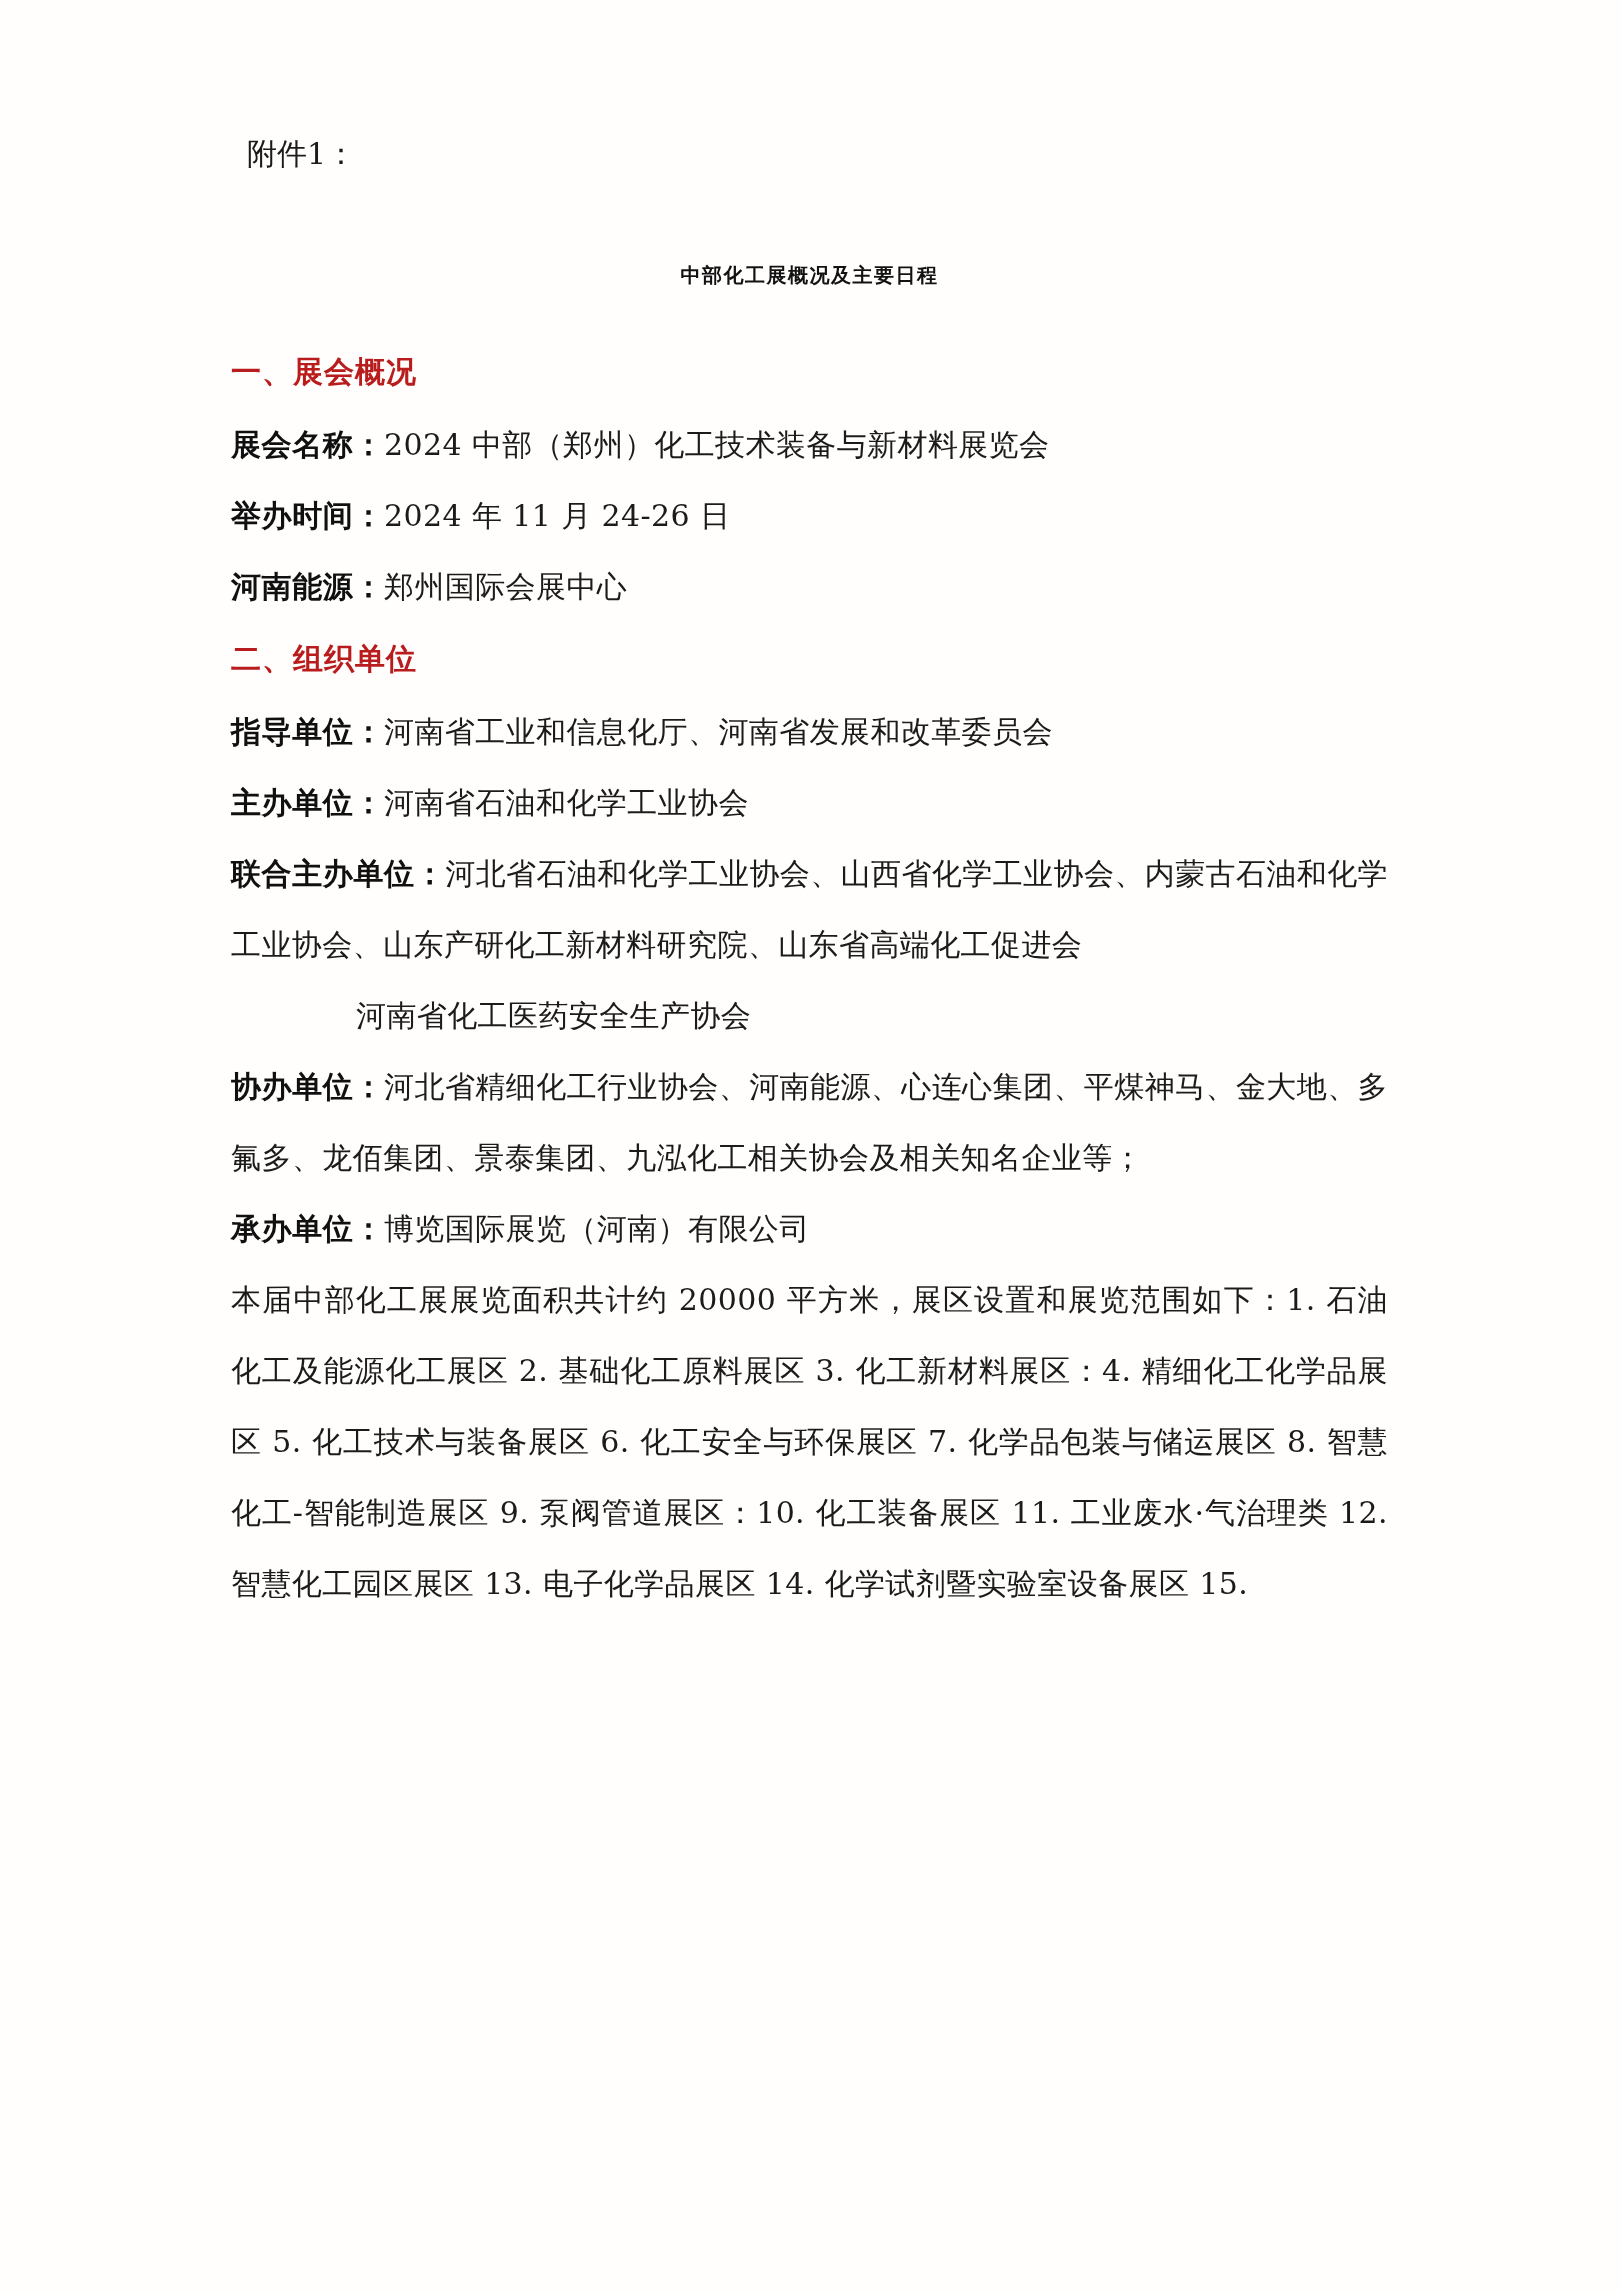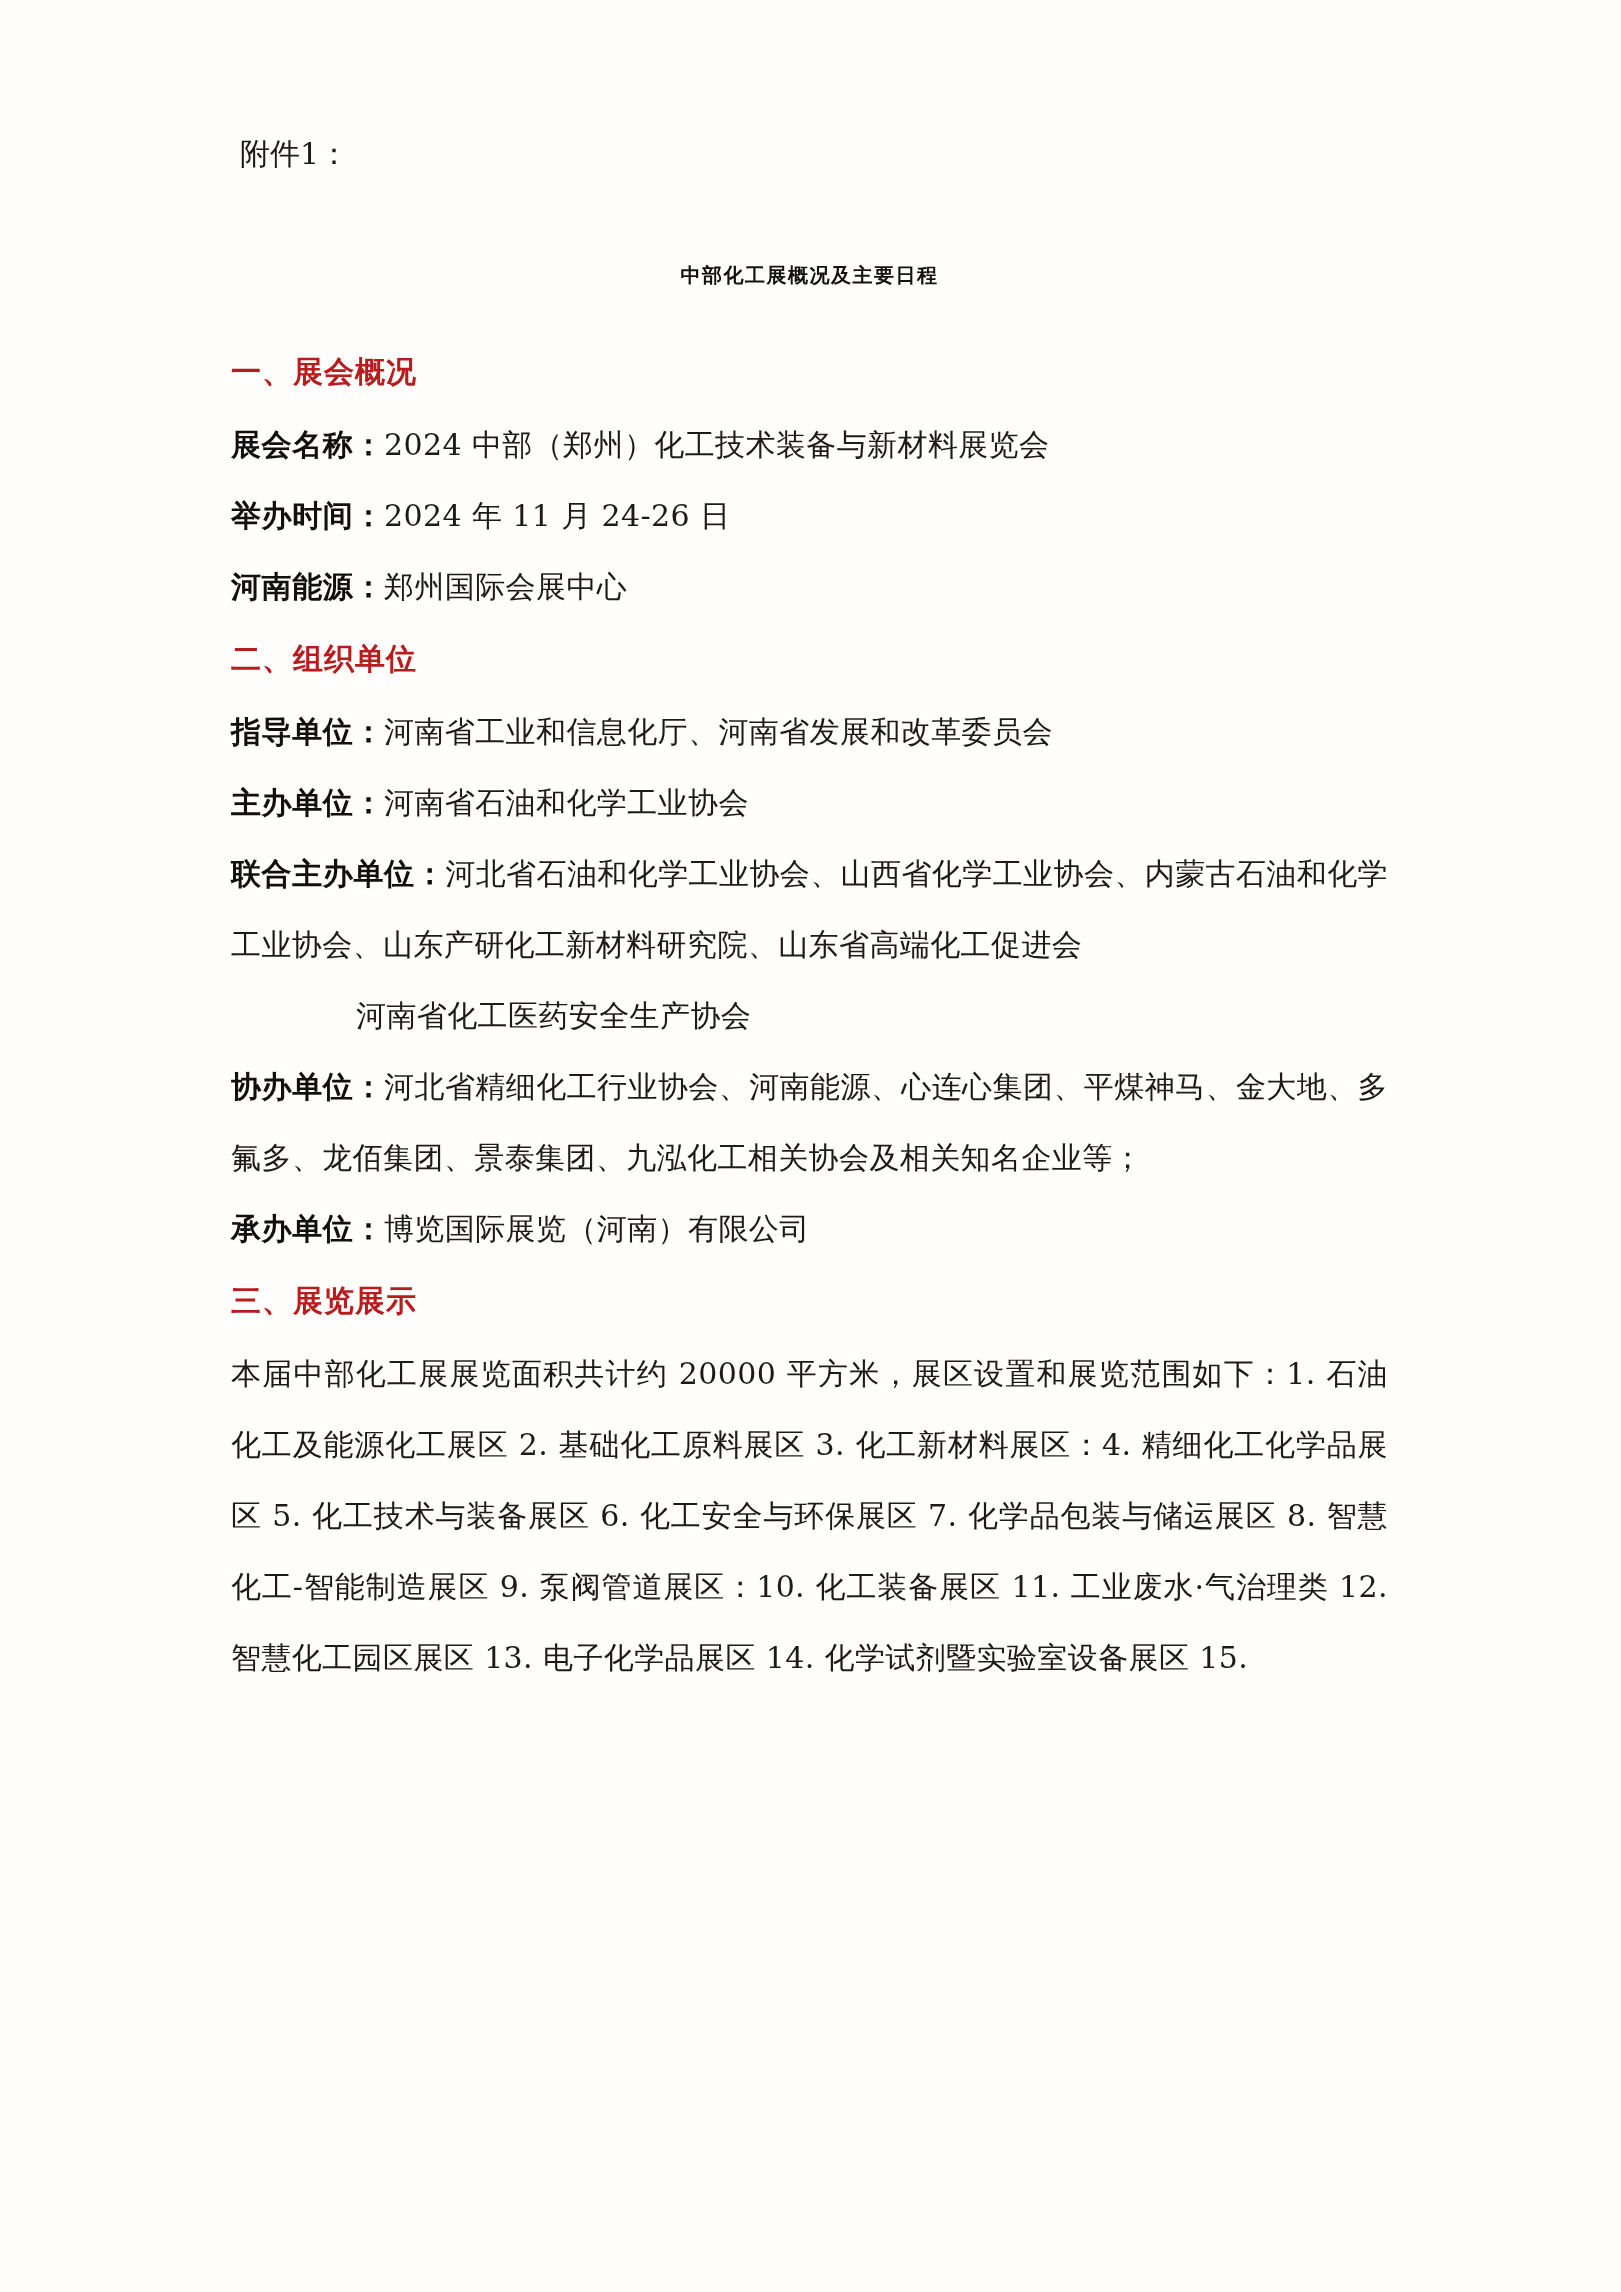--- a/index.html
+++ b/index.html
@@ -35,21 +35,21 @@
     text-align: justify;
     text-justify: inter-character;
     margin: 0;
     color: #1b1b1b;
     white-space: pre-wrap;
     word-break: break-all;
   }
   .attach {
     font-size: 30px;
     line-height: 71px;
-    margin: 0 0 51px 9px;
+    margin: 0 0 51px 16px;
     color: #1b1b1b;
   }
   .doc-title {
     font-size: 20px;
     line-height: 71px;
     font-weight: bold;
     text-align: center;
     margin: 0 0 23.5px 0;
     letter-spacing: 1.5px;
     color: #121212;
@@ -99,19 +99,18 @@
     <p class="p"><span class="label run">主办单位：</span><span class="run">河南省石油和化学工业协会</span></p>
 
     <p class="p"><span class="label run">联合主办单位：</span><span class="run">河北省石油和化学工业协会、山西省化学工业协会、内蒙古石油和化学工业协会、山东产研化工新材料研究院、山东省高端化工促进会</span></p>
 
     <p class="p indent-line"><span class="run">河南省化工医药安全生产协会</span></p>
 
     <p class="p"><span class="label run">协办单位：</span><span class="run">河北省精细化工行业协会、河南能源、心连心集团、平煤神马、金大地、多氟多、龙佰集团、景泰集团、九泓化工相关协会及相关知名企业等；</span></p>
 
     <p class="p"><span class="label run">承办单位：</span><span class="run">博览国际展览（河南）有限公司</span></p>
 
-    <h2 class="heading">三、展览展示</h2>
 
     <p class="p">本届中部化工展展览面积共计约 20000 平方米，展区设置和展览范围如下：1. 石油化工及能源化工展区 2. 基础化工原料展区 3. 化工新材料展区：4. 精细化工化学品展区 5. 化工技术与装备展区 6. 化工安全与环保展区 7. 化学品包装与储运展区 8. 智慧化工-智能制造展区 9. 泵阀管道展区：10. 化工装备展区 11. 工业废水·气治理类 12. 智慧化工园区展区 13. 电子化学品展区 14. 化学试剂暨实验室设备展区 15.</p>
 
   </div>
 </div>
 
 
 </body></html>

